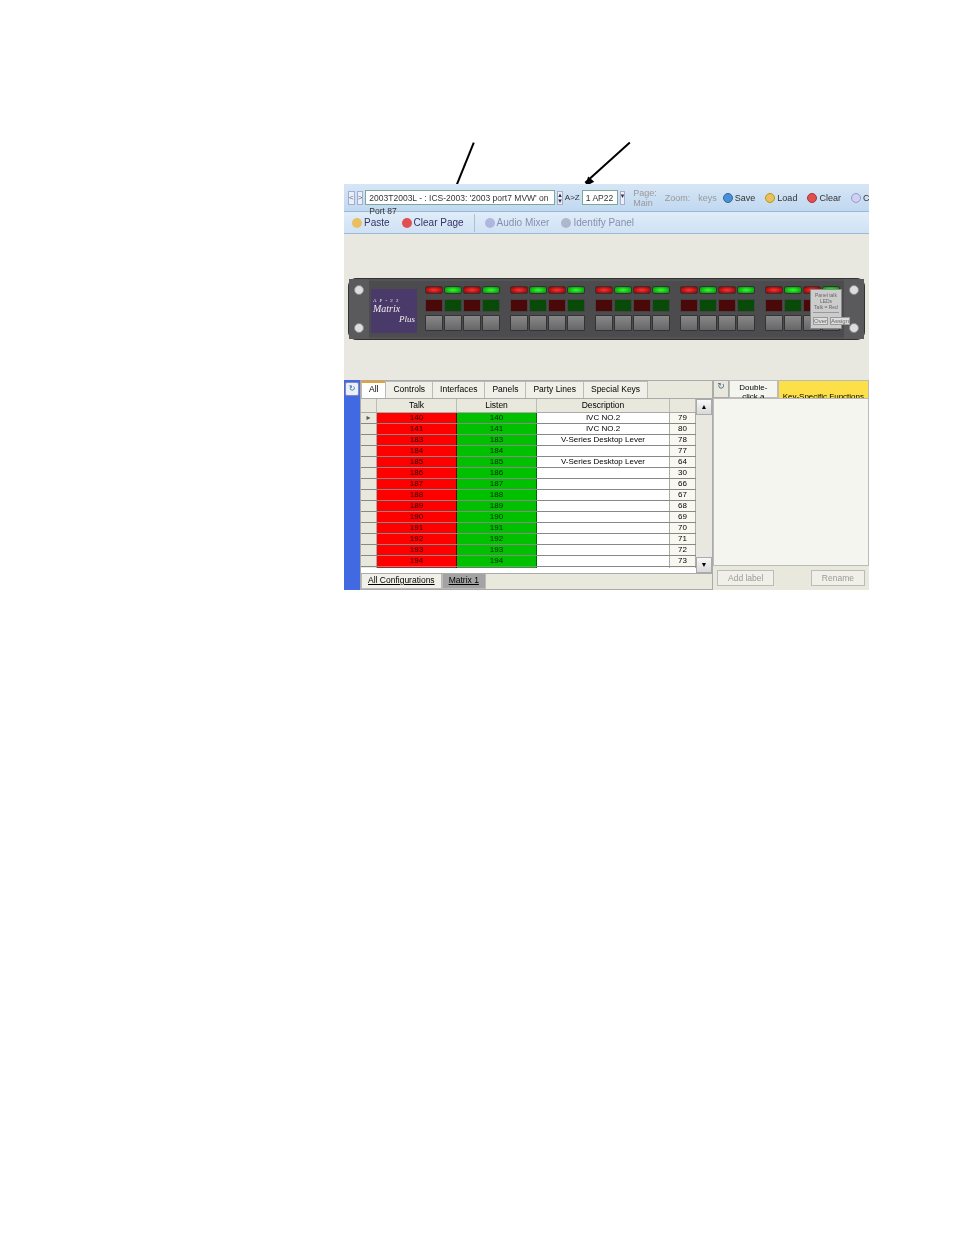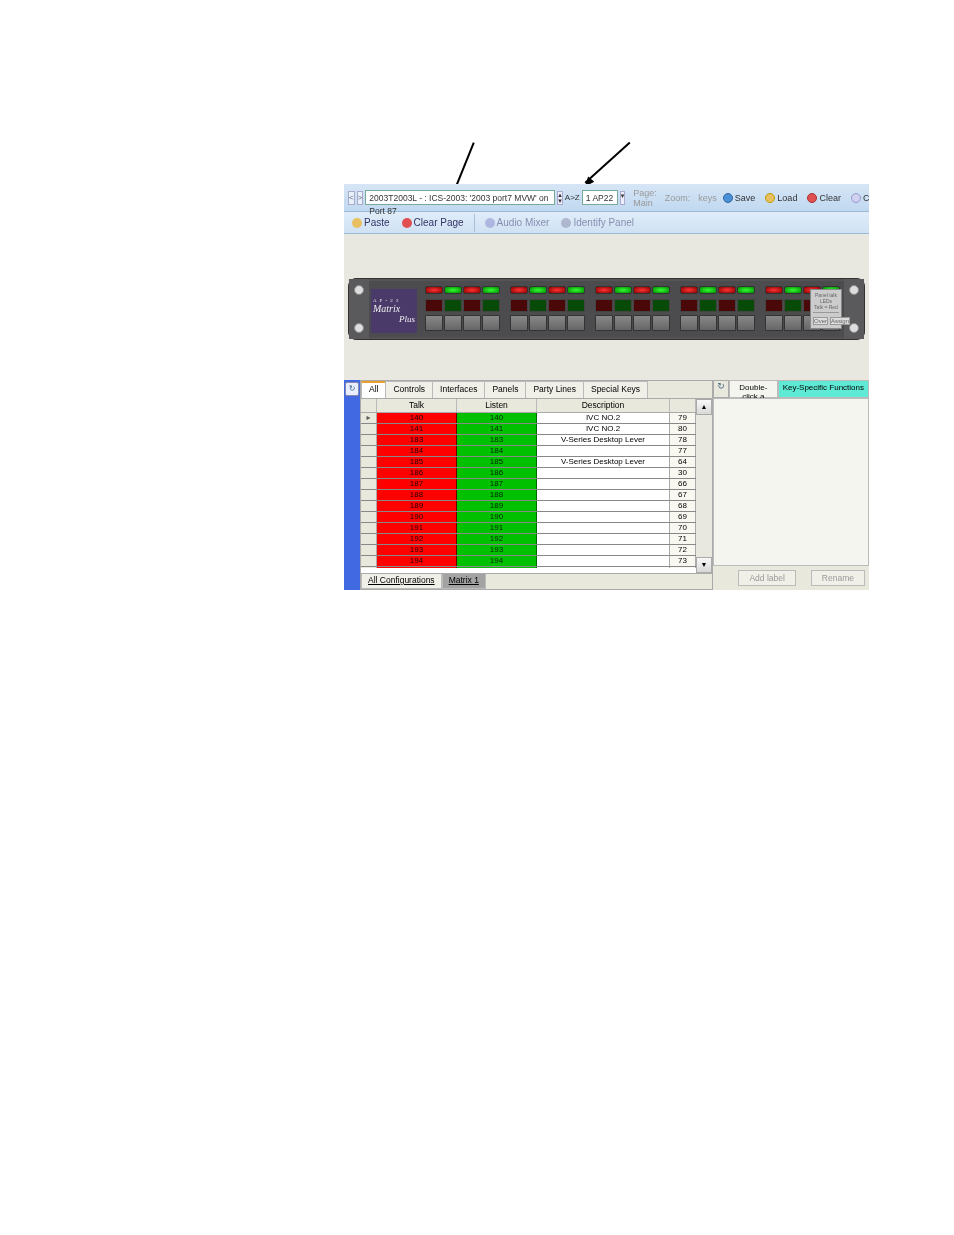--- a/index.html
+++ b/index.html
@@ -180,23 +180,23 @@
 
   .right-panel {
     width:156px;
     display:flex;
     flex-direction:column;
     background:#e8e8dc;
   }
   .rp-top { display:flex; height:18px;}
   .rp-refresh { width:16px; background:#e8e8dc; border:1px solid #aaa;}
   .rp-hint { flex:1; background:#f5f5ef; border:1px solid #bbb; font-size:8px; padding:2px; text-align:center;}
-  .rp-tab { background:#5eead4; border:1px solid #bbb; font-size:8px; padding:2px 4px; text-align:center;}
+  .rp-tab { background:#fde047; border:1px solid #bbb; font-size:8px; padding:11px 4px; text-align:center;}
   .rp-body { flex:1; background:#f5f5ef; border:1px solid #bbb;}
-  .rp-buttons { display:flex; gap:15px; padding:4px; justify-content:flex-end;}
+  .rp-buttons { display:flex; gap:15px; padding:4px; justify-content:space-between;}
   .rp-btn { padding:2px 10px; font-size:8.5px; background:#f0f0e8; border:1px solid #bbb; color:#999;}
 
   .icon-circle { width:10px; height:10px; border-radius:50%; display:inline-block;}
 </style>
 </head>
 <body>
 
 <div class="arrow-line arrow1-line"></div>
 <div class="arrowhead" style="left:451px; top:186px; transform:rotate(-18deg);"></div>
 <div class="arrow-line arrow2-line"></div>

